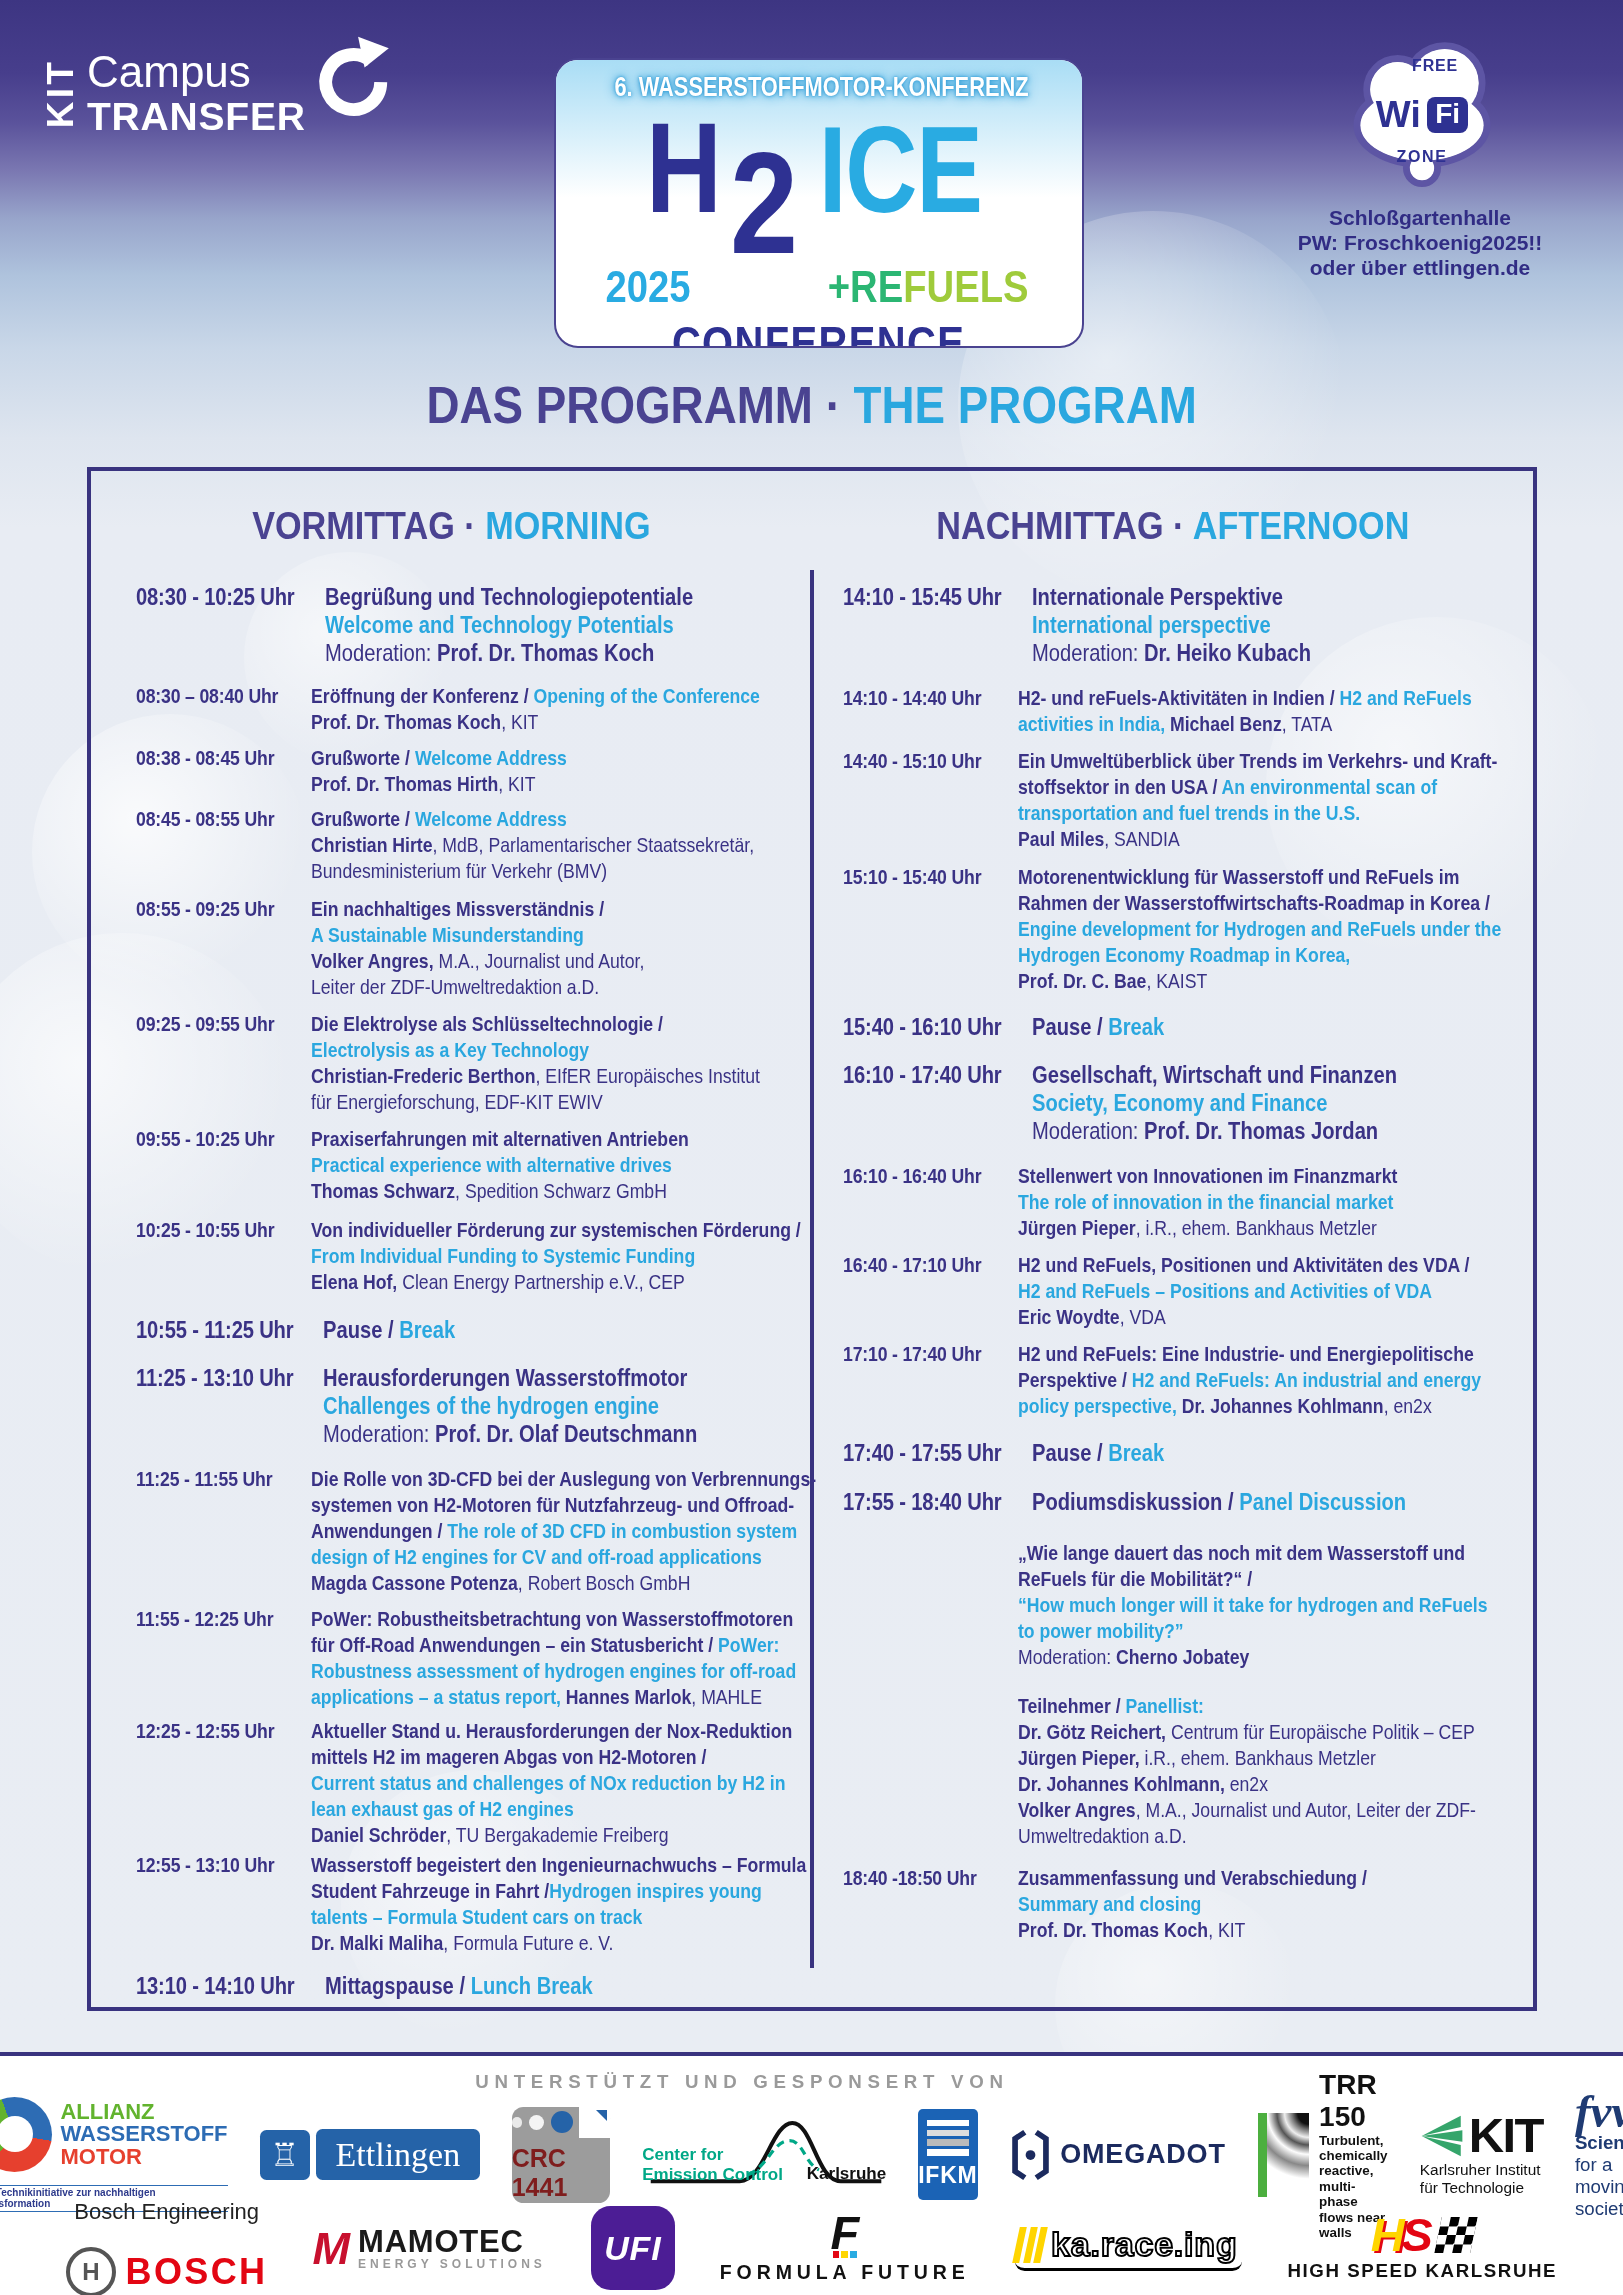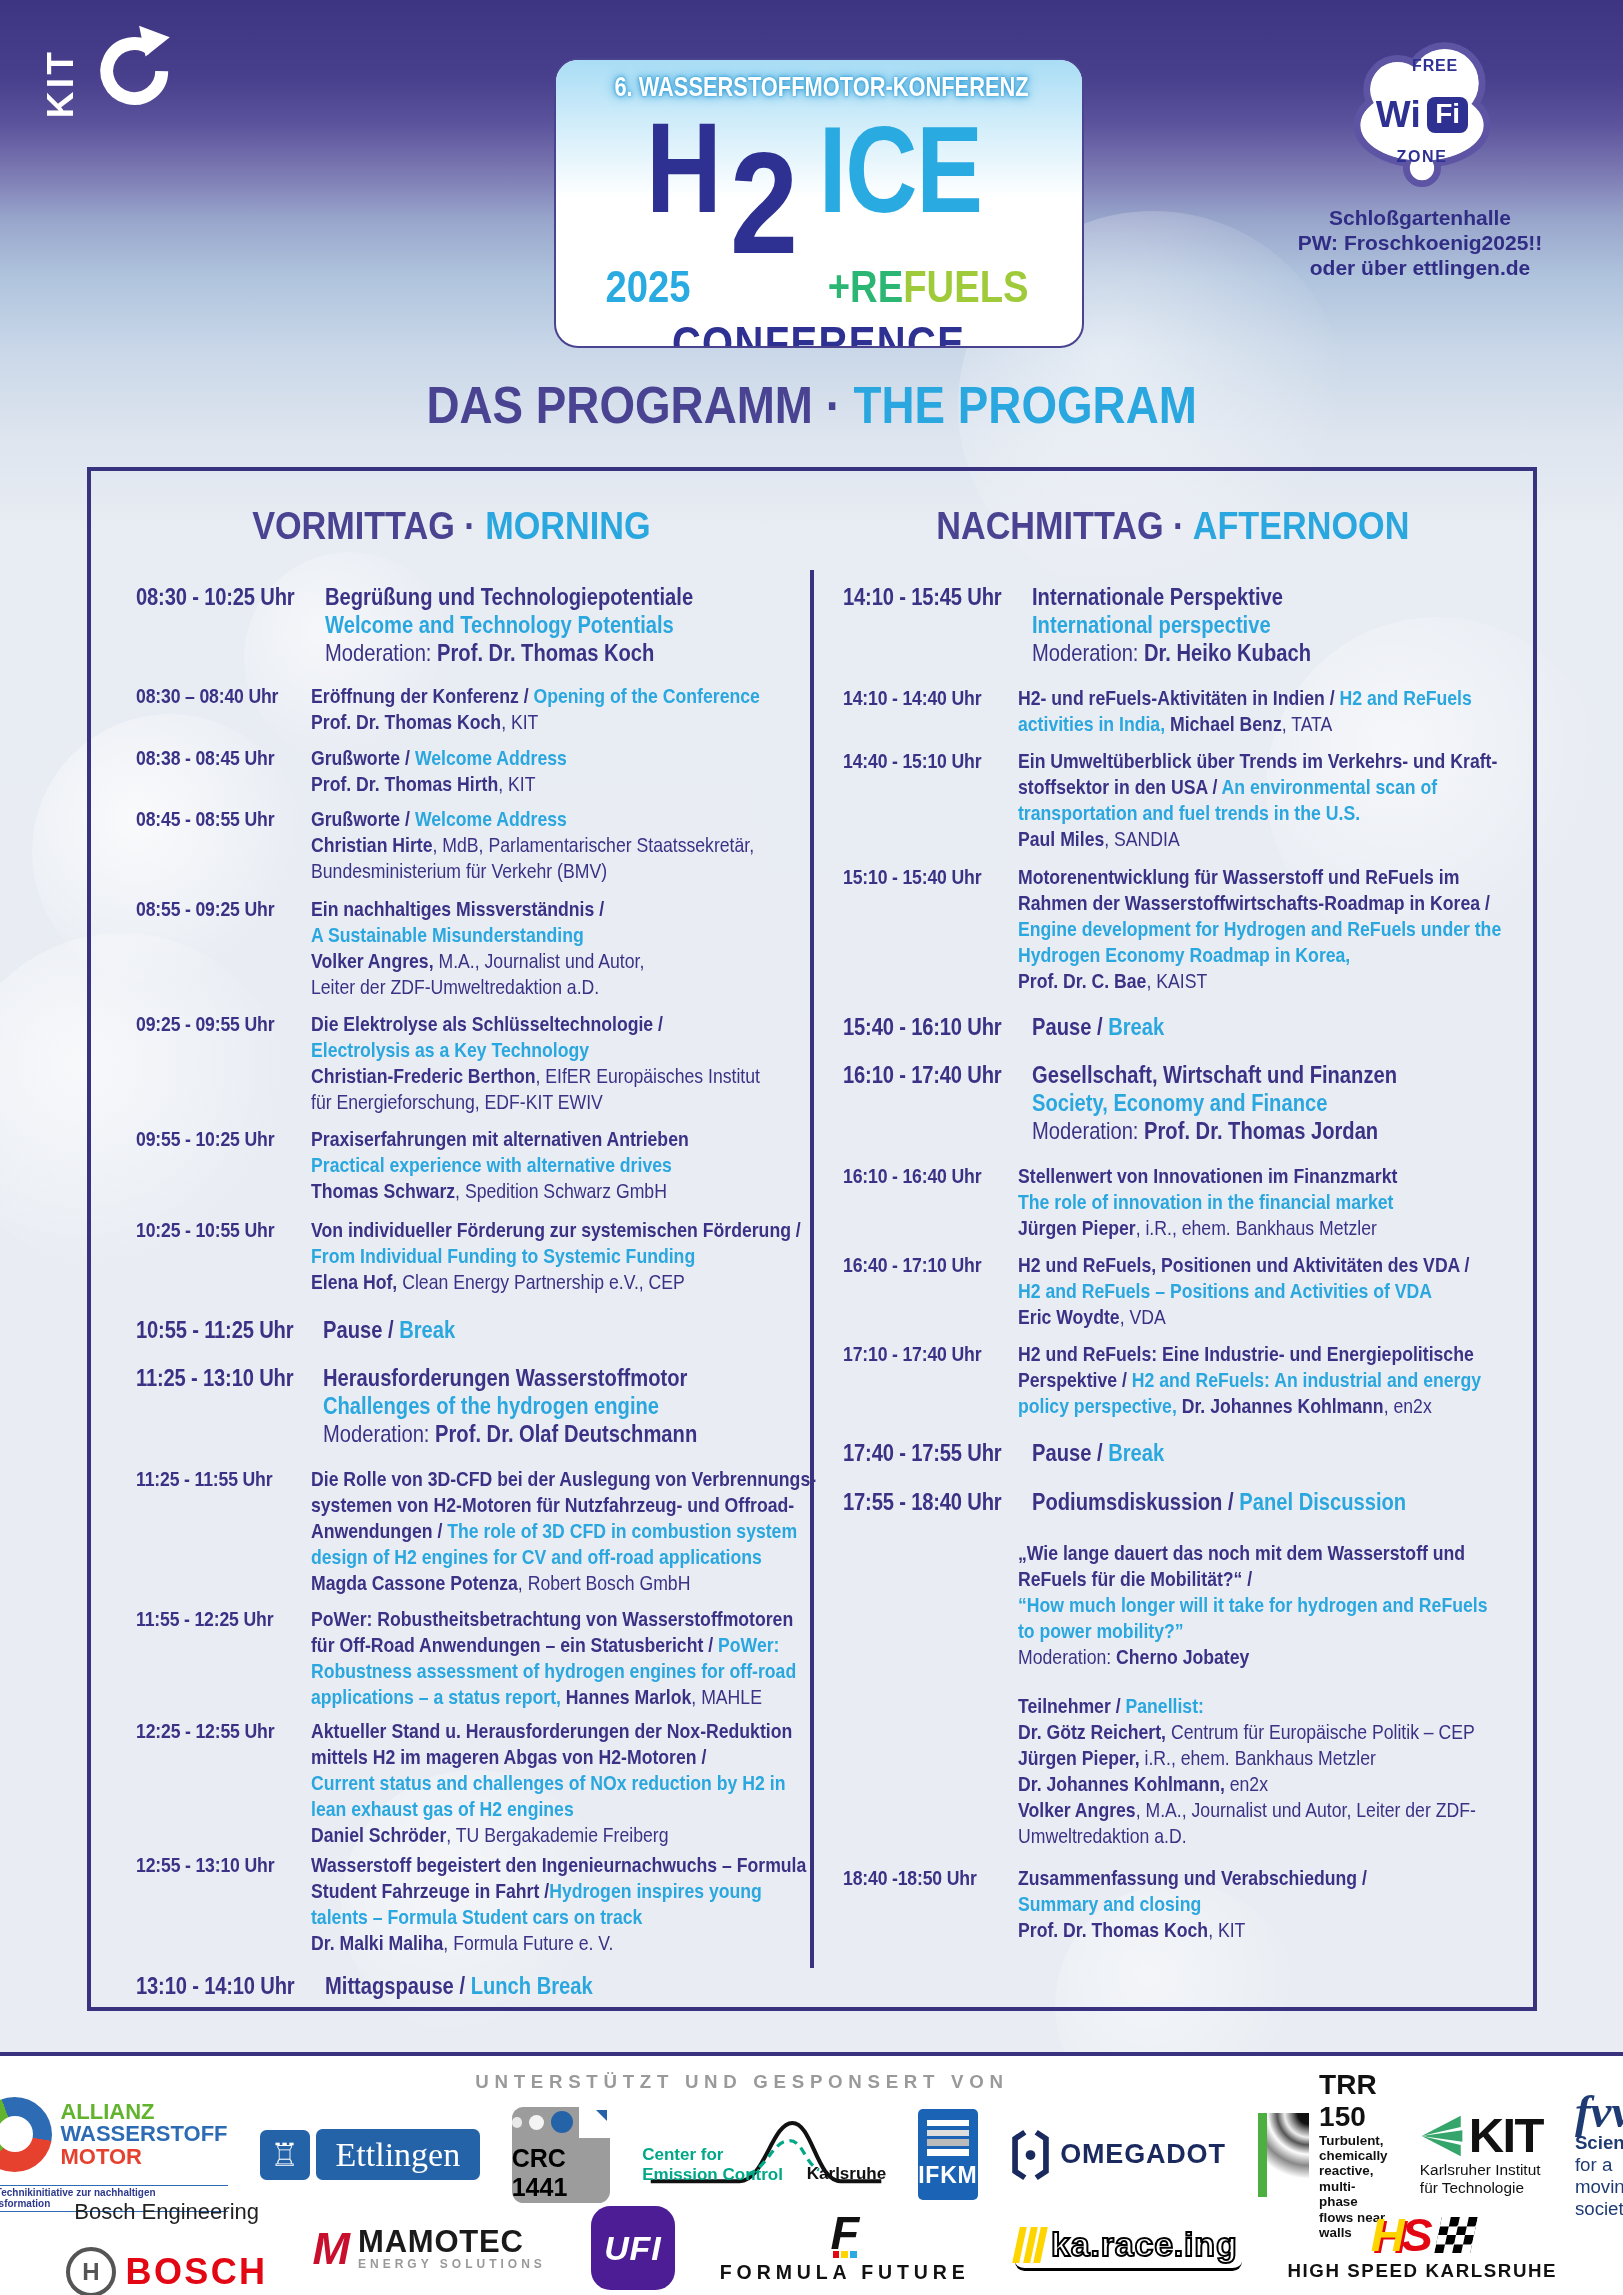--- a/index.html
+++ b/index.html
@@ -105,21 +105,21 @@
   .al-wrap{display:flex;flex-direction:column;align-items:flex-start;}
   .al-tag{margin-top:4.9px;font-size:10px;color:#2D3A8C;font-weight:700;
           border-top:1.6px solid #2D6CB4;border-bottom:1.6px solid #2D6CB4;padding:1.6px 0;}
 
   .ett{display:flex;align-items:center;gap:6.5px;}
   .ett-ico{width:50px;height:50px;background:#2563A8;border-radius:6.5px;color:#fff;font-size:32px;
            display:flex;align-items:center;justify-content:center;}
   .ett-box{background:#2563A8;border-radius:6.5px;padding:6.5px 19.5px;color:#fff;font-size:34px;
            font-family:"Liberation Serif",serif;}
 
-  .crc{width:143px;height:96px;background:#9C9C9C;border-radius:11.4px;color:#000000;
+  .crc{width:143px;height:96px;background:#9C9C9C;border-radius:11.4px;color:#7f1d1d;
        display:flex;flex-direction:column;align-items:center;justify-content:center;gap:6.5px;}
   .crc-dots{display:flex;align-items:center;gap:6.5px;}
   .crc-d1{width:10.6px;height:10.6px;border-radius:50%;background:#E9E9E9;}
   .crc-d2{width:15.4px;height:15.4px;border-radius:50%;background:#F4F4F4;}
   .crc-d3{width:22px;height:22px;border-radius:50%;background:#2563A8;}
   .crc-sq{width:31px;height:31px;background:#fff;position:relative;}
   .crc-sq::after{content:"";position:absolute;right:3.2px;top:3.2px;width:0;height:0;
       border-left:11.4px solid transparent;border-top:11.4px solid #2563A8;}
   .crc-name{font-size:25px;font-weight:800;}
 
@@ -200,20 +200,24 @@
     <div class="bub" style="left:-49px;top:933px;width:341px;height:341px;opacity:.7;"></div>
     <div class="bub" style="left:958px;top:211px;width:390px;height:390px;opacity:.55;"></div>
     <div class="bub" style="left:1266px;top:617px;width:341px;height:341px;opacity:.6;"></div>
     <div class="bub" style="left:244px;top:552px;width:211px;height:211px;opacity:.6;"></div>
     <div class="bub" style="left:341px;top:1770px;width:268px;height:268px;opacity:.55;"></div>
     <div class="bub" style="left:1055px;top:1883px;width:244px;height:244px;opacity:.5;"></div>
   </div>
 
   <div class="kitlogo">
     <div class="kit-vert">KIT</div>
+    <div class="kit-right">
+      <div class="kit-campus">Campus</div>
+      <div class="kit-transfer">TRANSFER</div>
+    </div>
     <svg class="kit-arrow" width="78" height="97" viewBox="0 0 96 120">
       <path d="M74 36 a34 34 0 1 0 12 26" fill="none" stroke="#fff" stroke-width="16"></path>
       <polygon points="58,6 96,20 66,44" fill="#fff"></polygon>
     </svg>
   </div>
 
   <div class="badge">
     <div class="badge-glow"></div>
     <div class="b-sub"><span class="sq" style="transform:scaleX(.78);transform-origin:50% 50%;">6. WASSERSTOFFMOTOR-KONFERENZ</span></div>
     <div class="b-main"><span class="b-h">H</span><span class="b-2">2</span><span class="b-ice">ICE</span></div>

